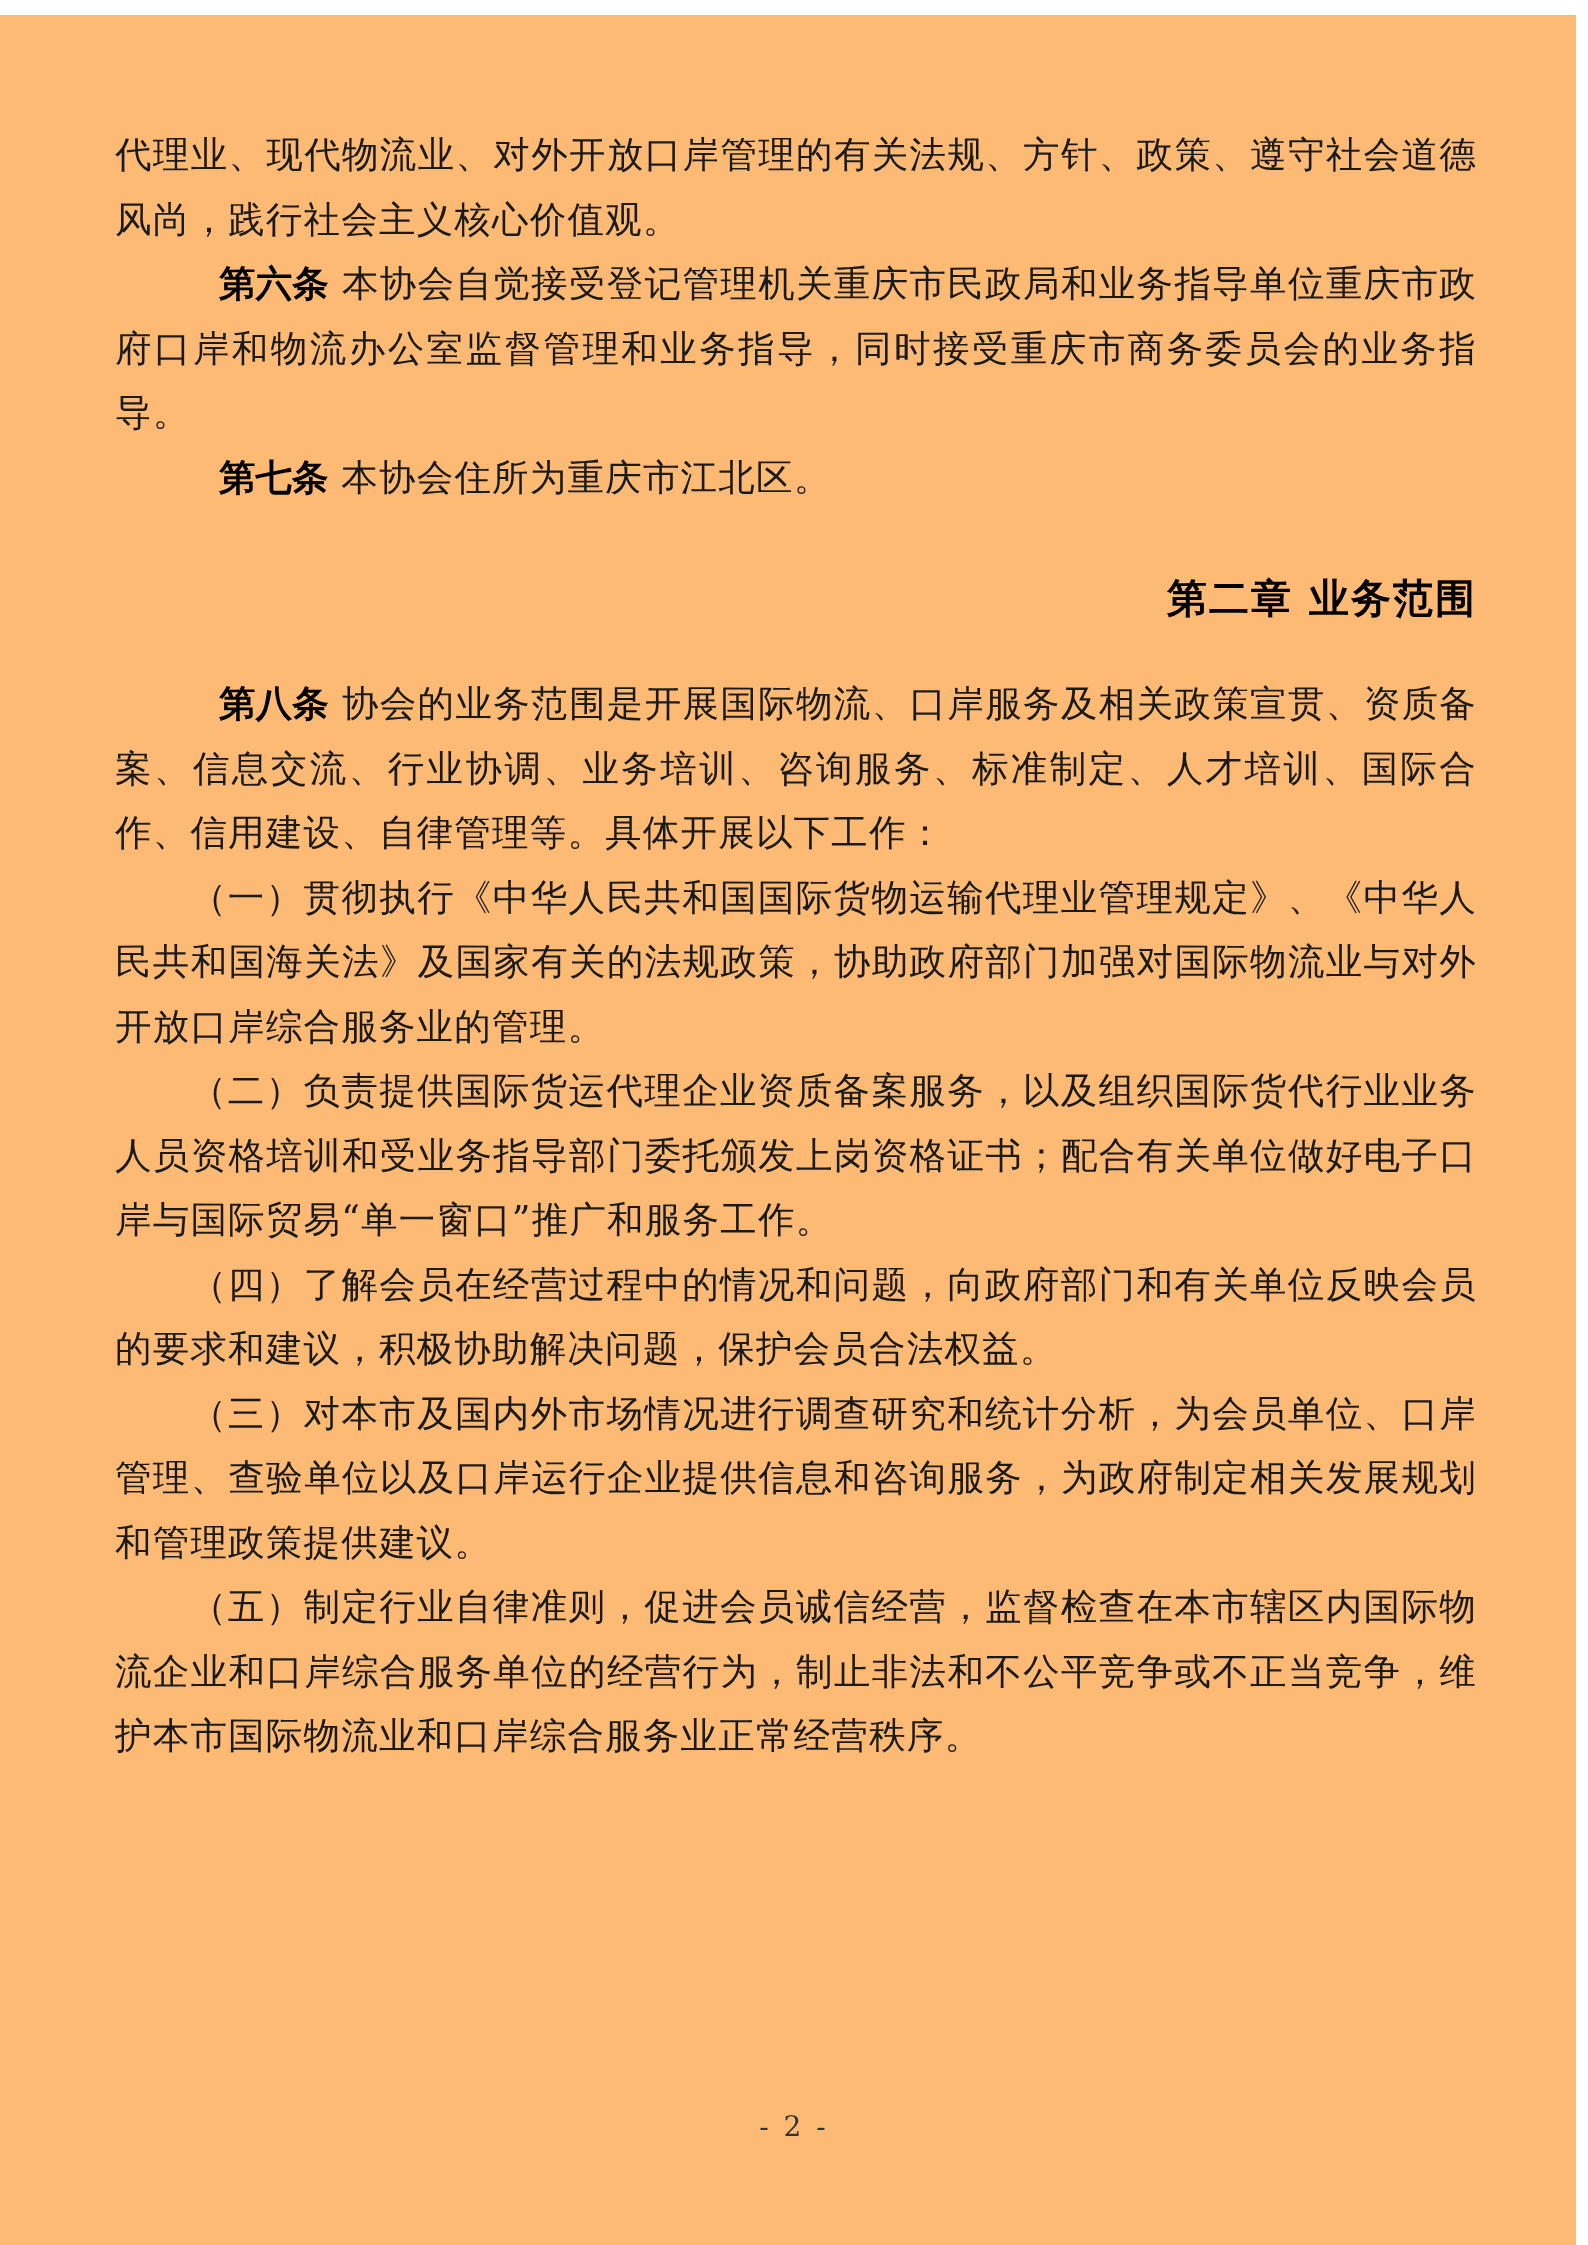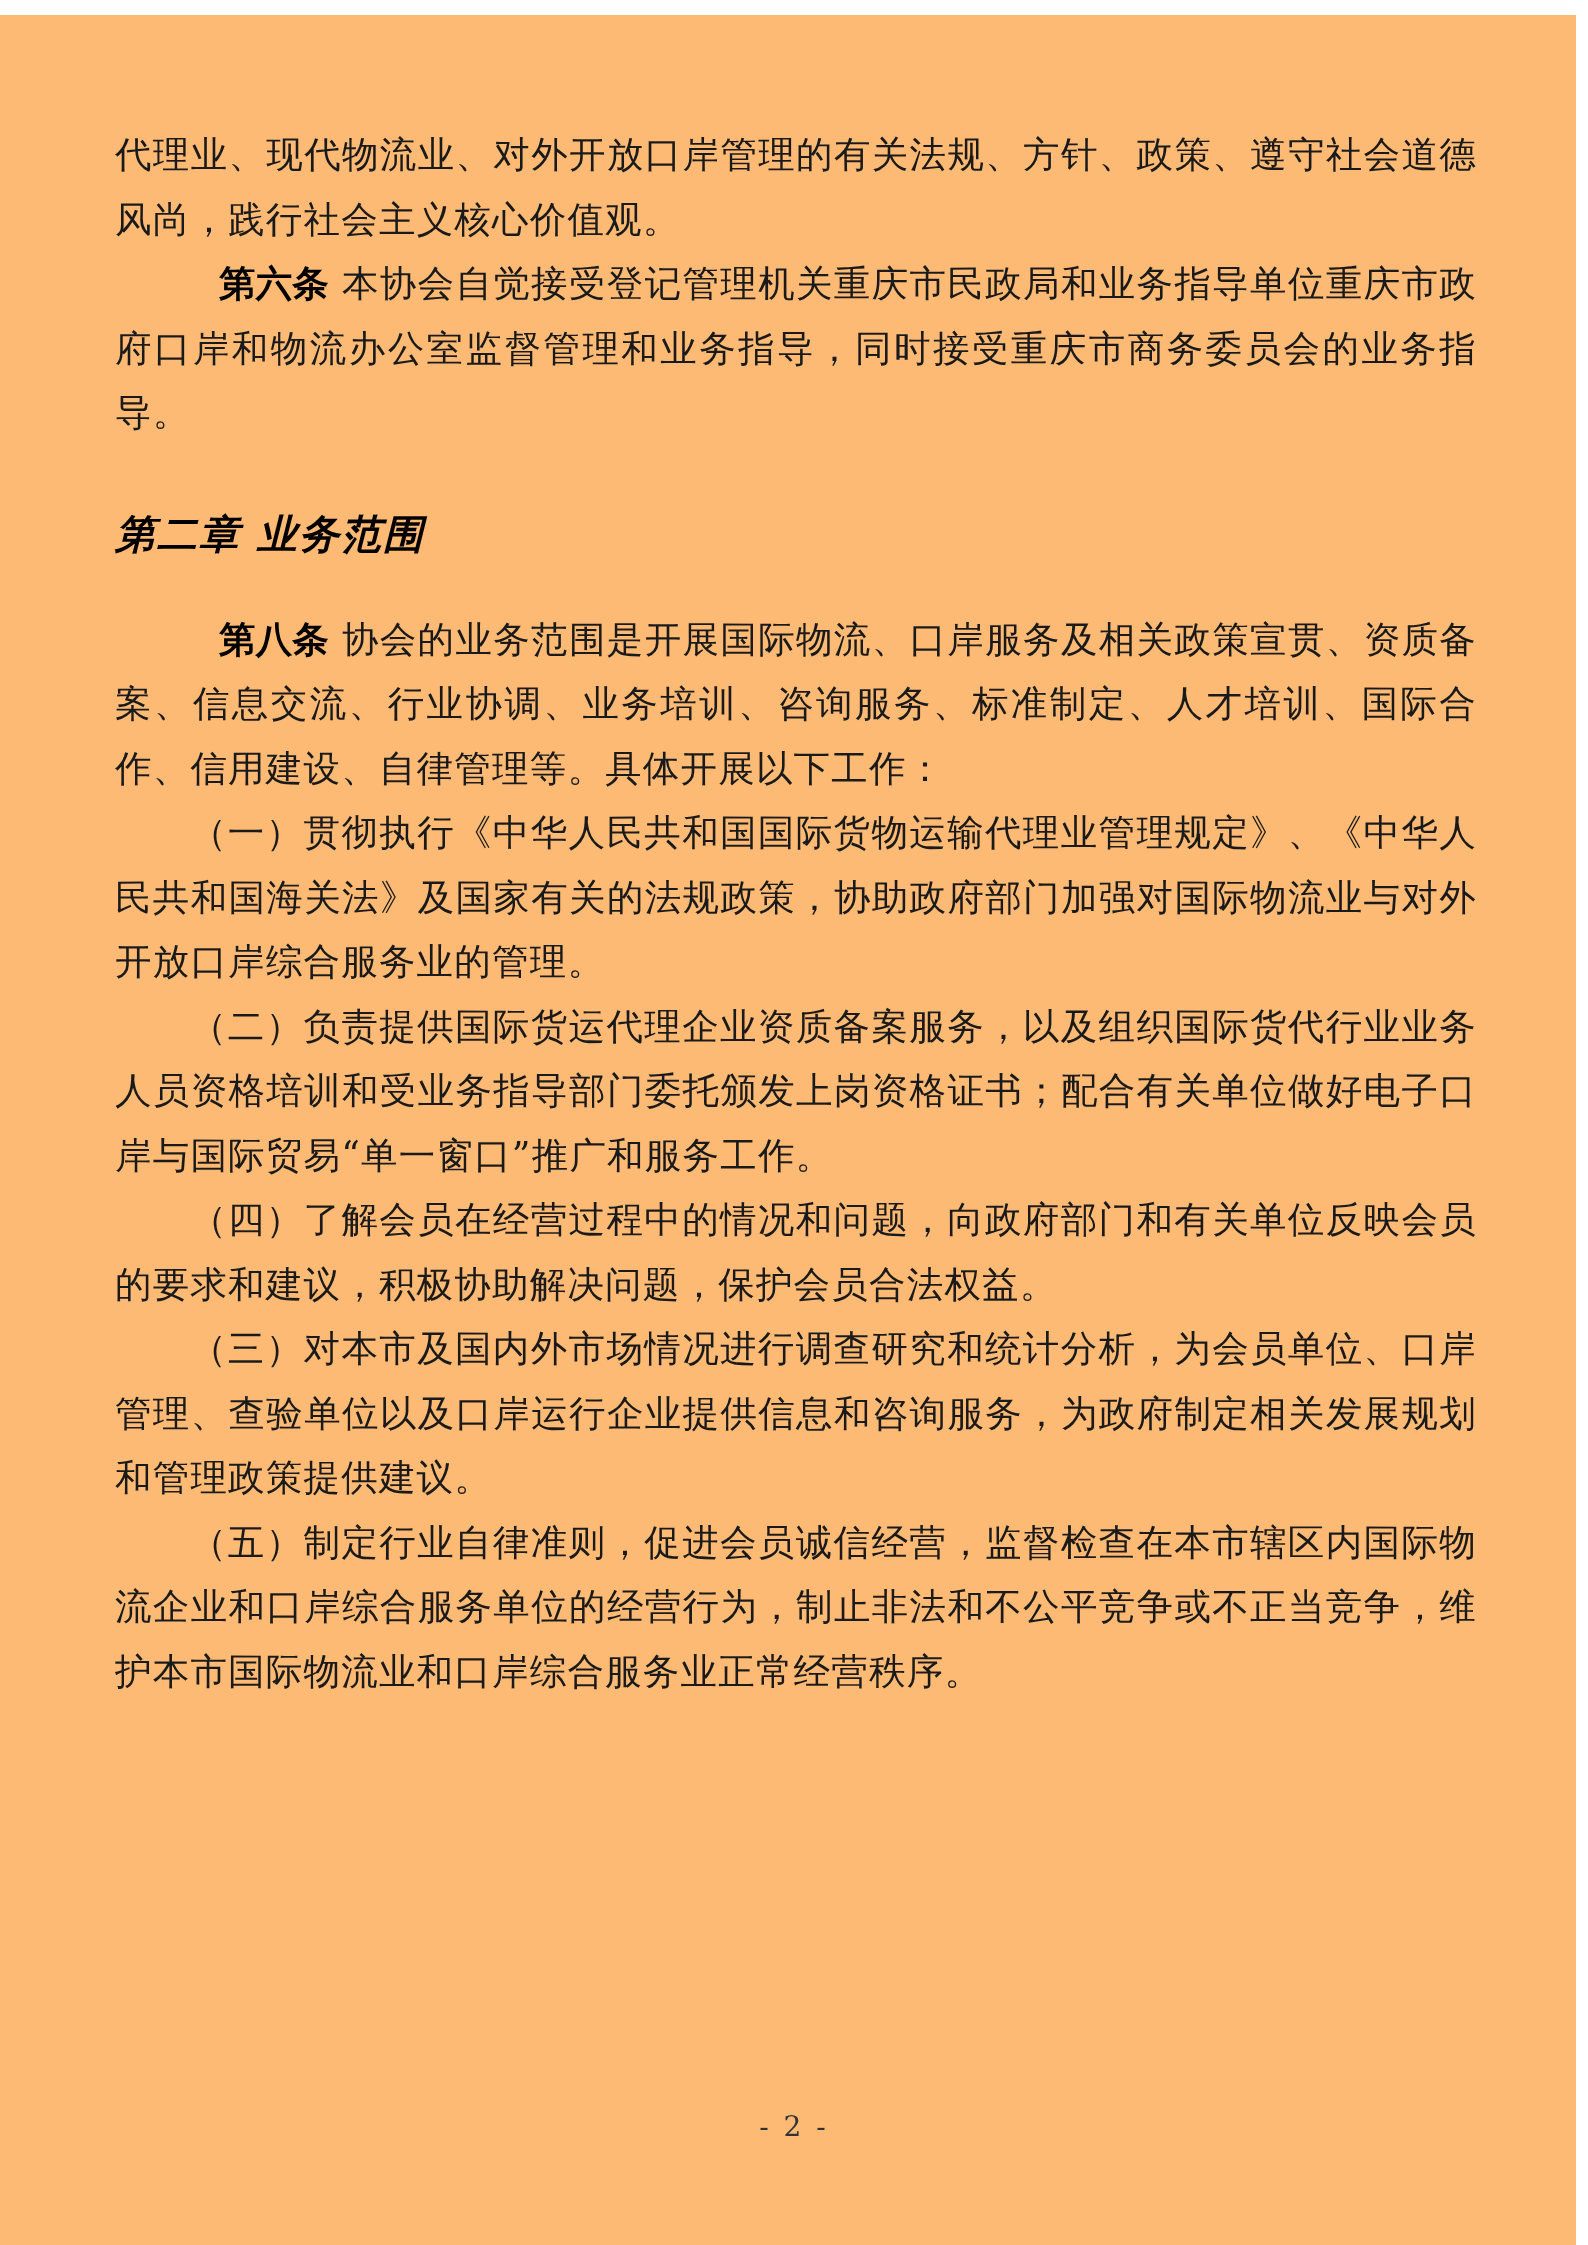--- a/index.html
+++ b/index.html
@@ -57,29 +57,28 @@
   .artno {
     font-weight: bold;
     font-family: "DejaVu Sans", "Liberation Sans", sans-serif;
     letter-spacing: 0px;
     color: #000000;
     margin-left: 29px;
   }
 
   
   .chapter {
-    text-align: left;
+    text-align: right;
     font-family: "DejaVu Sans", "Liberation Sans", sans-serif;
     font-weight: bold;
     font-size: 40px;
     letter-spacing: 2px;
     color: #000000;
     margin: 56px 0 42px 0;
     line-height: 64px;
-    font-style: italic;
   }
 
   .footer {
     position: absolute;
     left: 0;
     top: 2095px;
     width: 1588px;
     text-align: center;
     font-size: 28px;
     letter-spacing: 3px;
@@ -104,20 +103,23 @@
   <div class="content">
 
     <p class="para hang">
       <span>代理业、现代物流业、对外开放口岸管理的有关法规、方针、政策、遵守社会道德风尚，践行社会主义核心价值观。</span>
     </p>
 
     <p class="para indent">
       <span class="artno">第六条</span><span>&nbsp;</span><span>本协会自觉接受登记管理机关重庆市民政局和业务指导单位重庆市政府口岸和物流办公室监督管理和业务指导，同时接受重庆市商务委员会的业务指导。</span>
     </p>
 
+    <p class="para indent">
+      <span class="artno">第七条</span><span>&nbsp;</span><span>本协会住所为重庆市江北区。</span>
+    </p>
 
     <h2 class="chapter">第二章  业务范围</h2>
 
     <p class="para indent">
       <span class="artno">第八条</span><span>&nbsp;</span><span>协会的业务范围是开展国际物流、口岸服务及相关政策宣贯、资质备案、信息交流、行业协调、业务培训、咨询服务、标准制定、人才培训、国际合作、信用建设、自律管理等。具体开展以下工作：</span>
     </p>
 
     <p class="para indent">
       <span>（一）贯彻执行《中华人民共和国国际货物运输代理业管理规定》、《中华人民共和国海关法》及国家有关的法规政策，协助政府部门加强对国际物流业与对外开放口岸综合服务业的管理。</span>
     </p>

